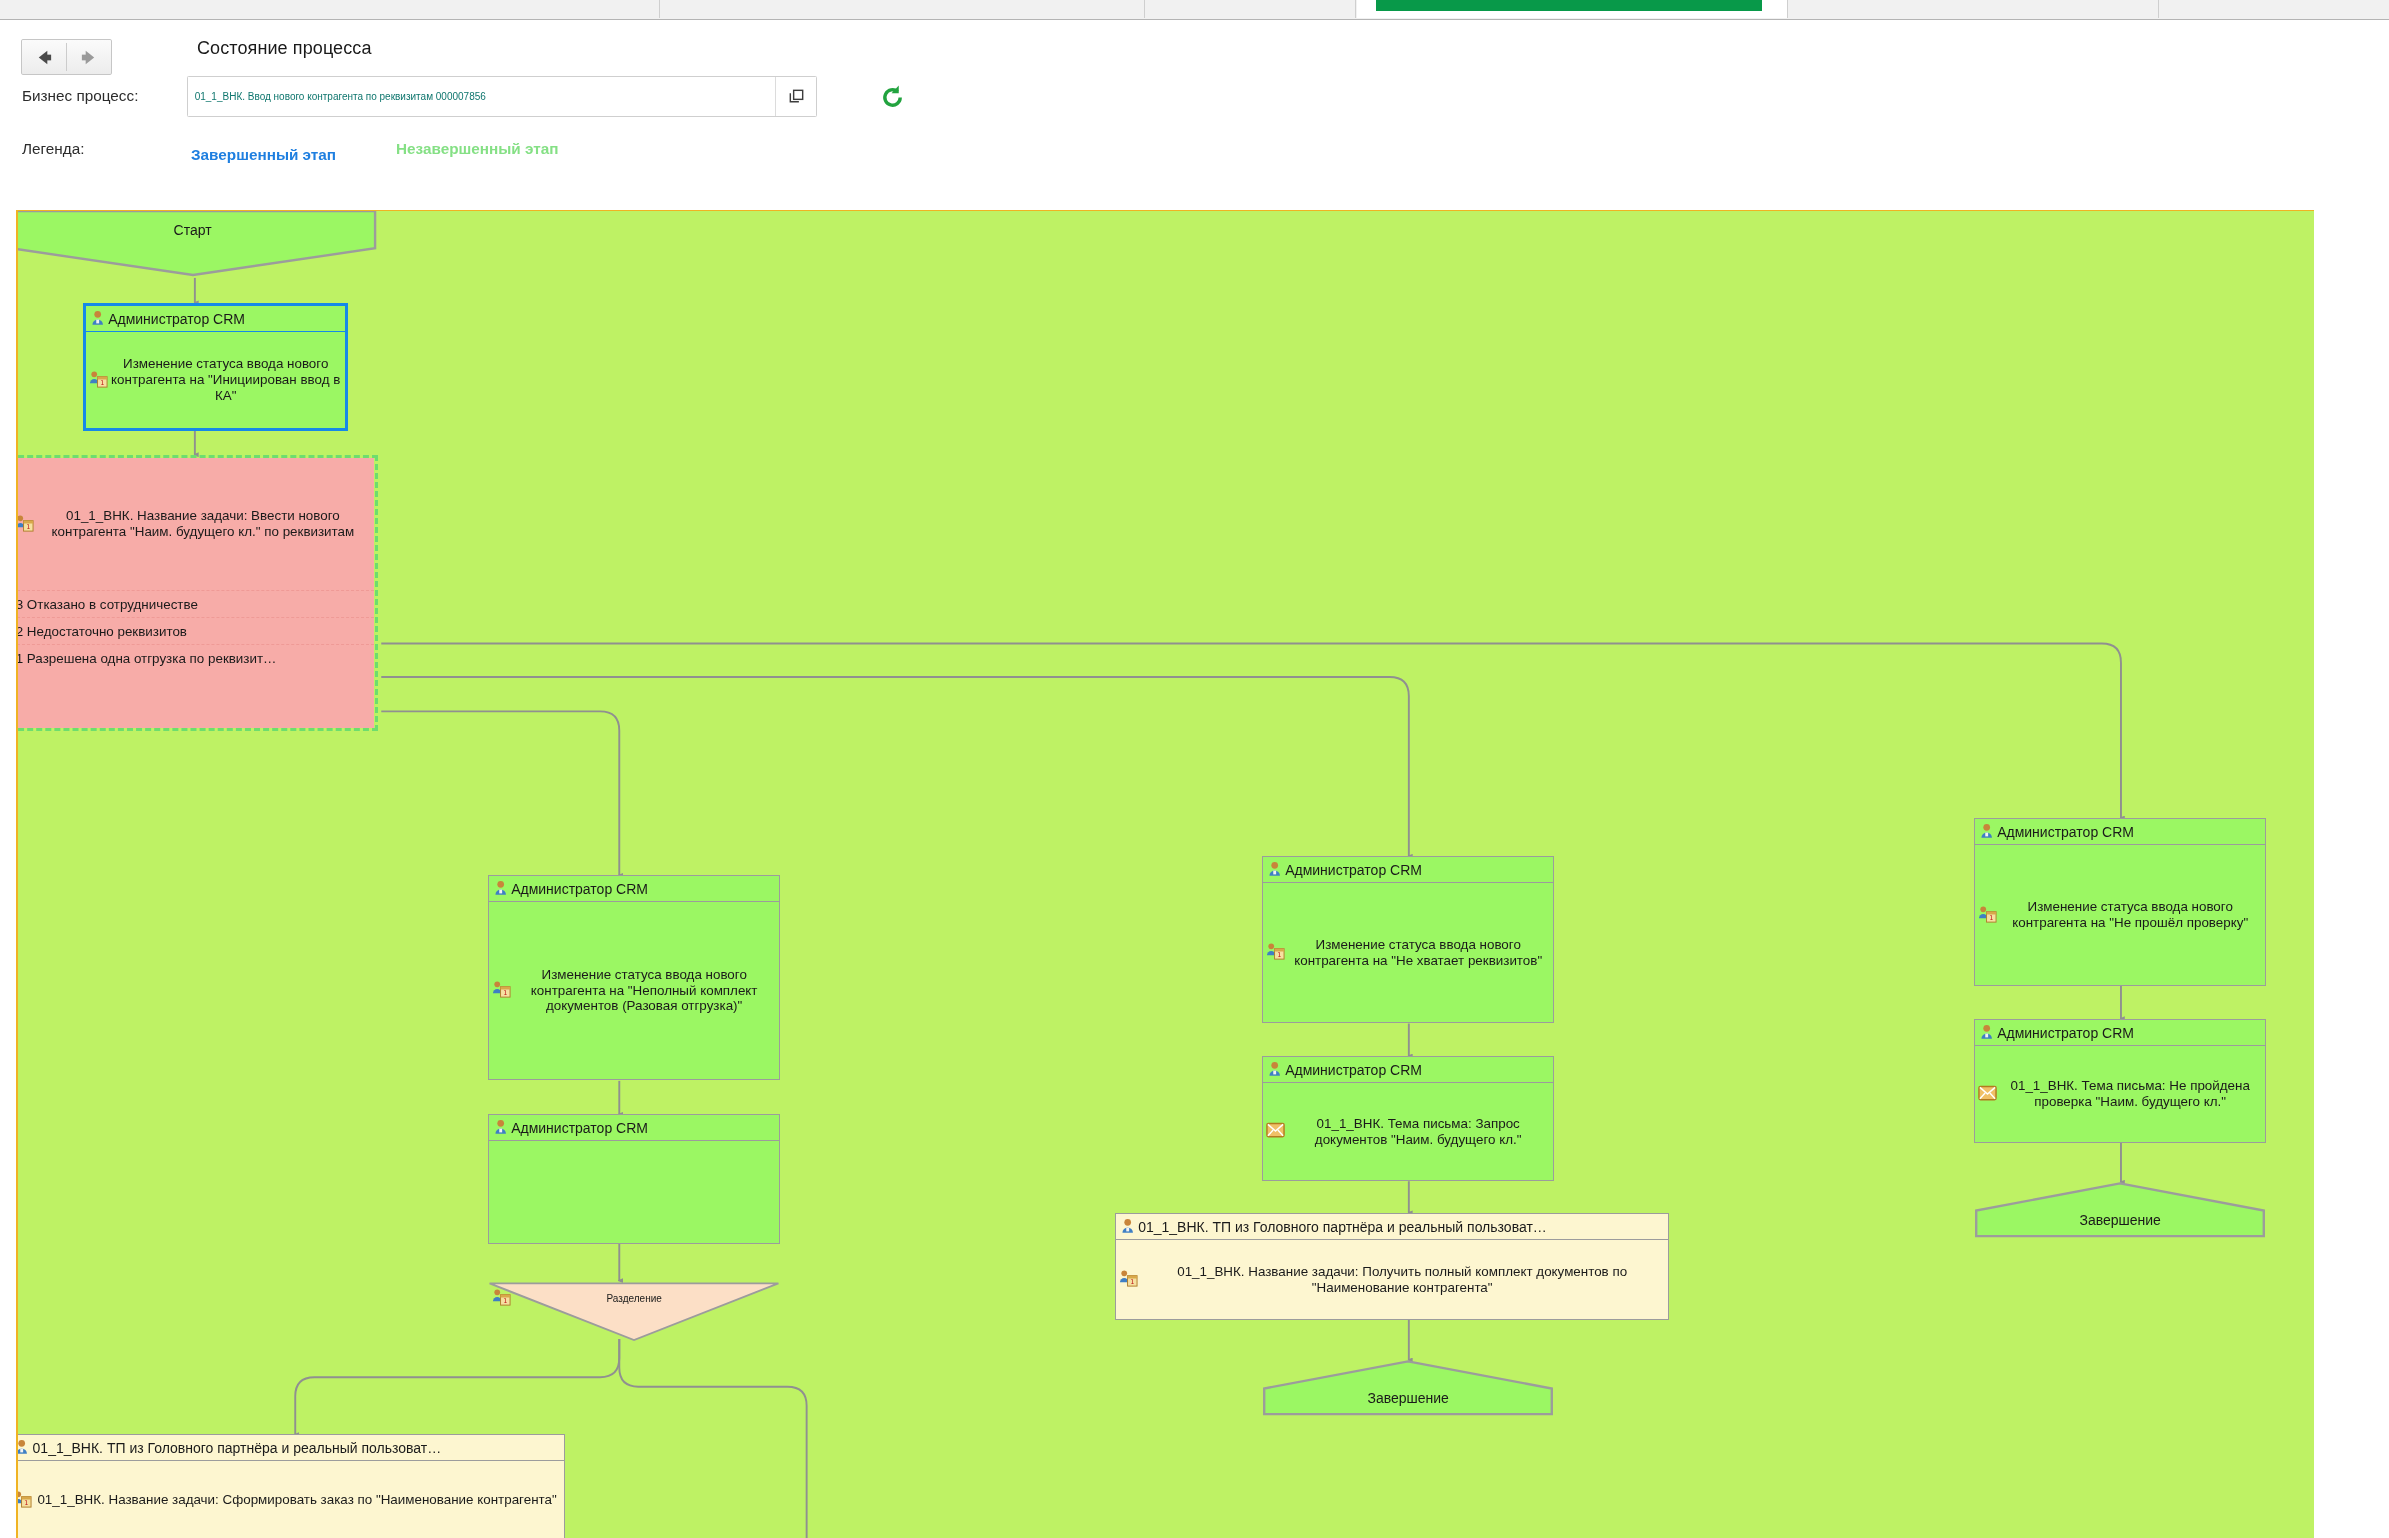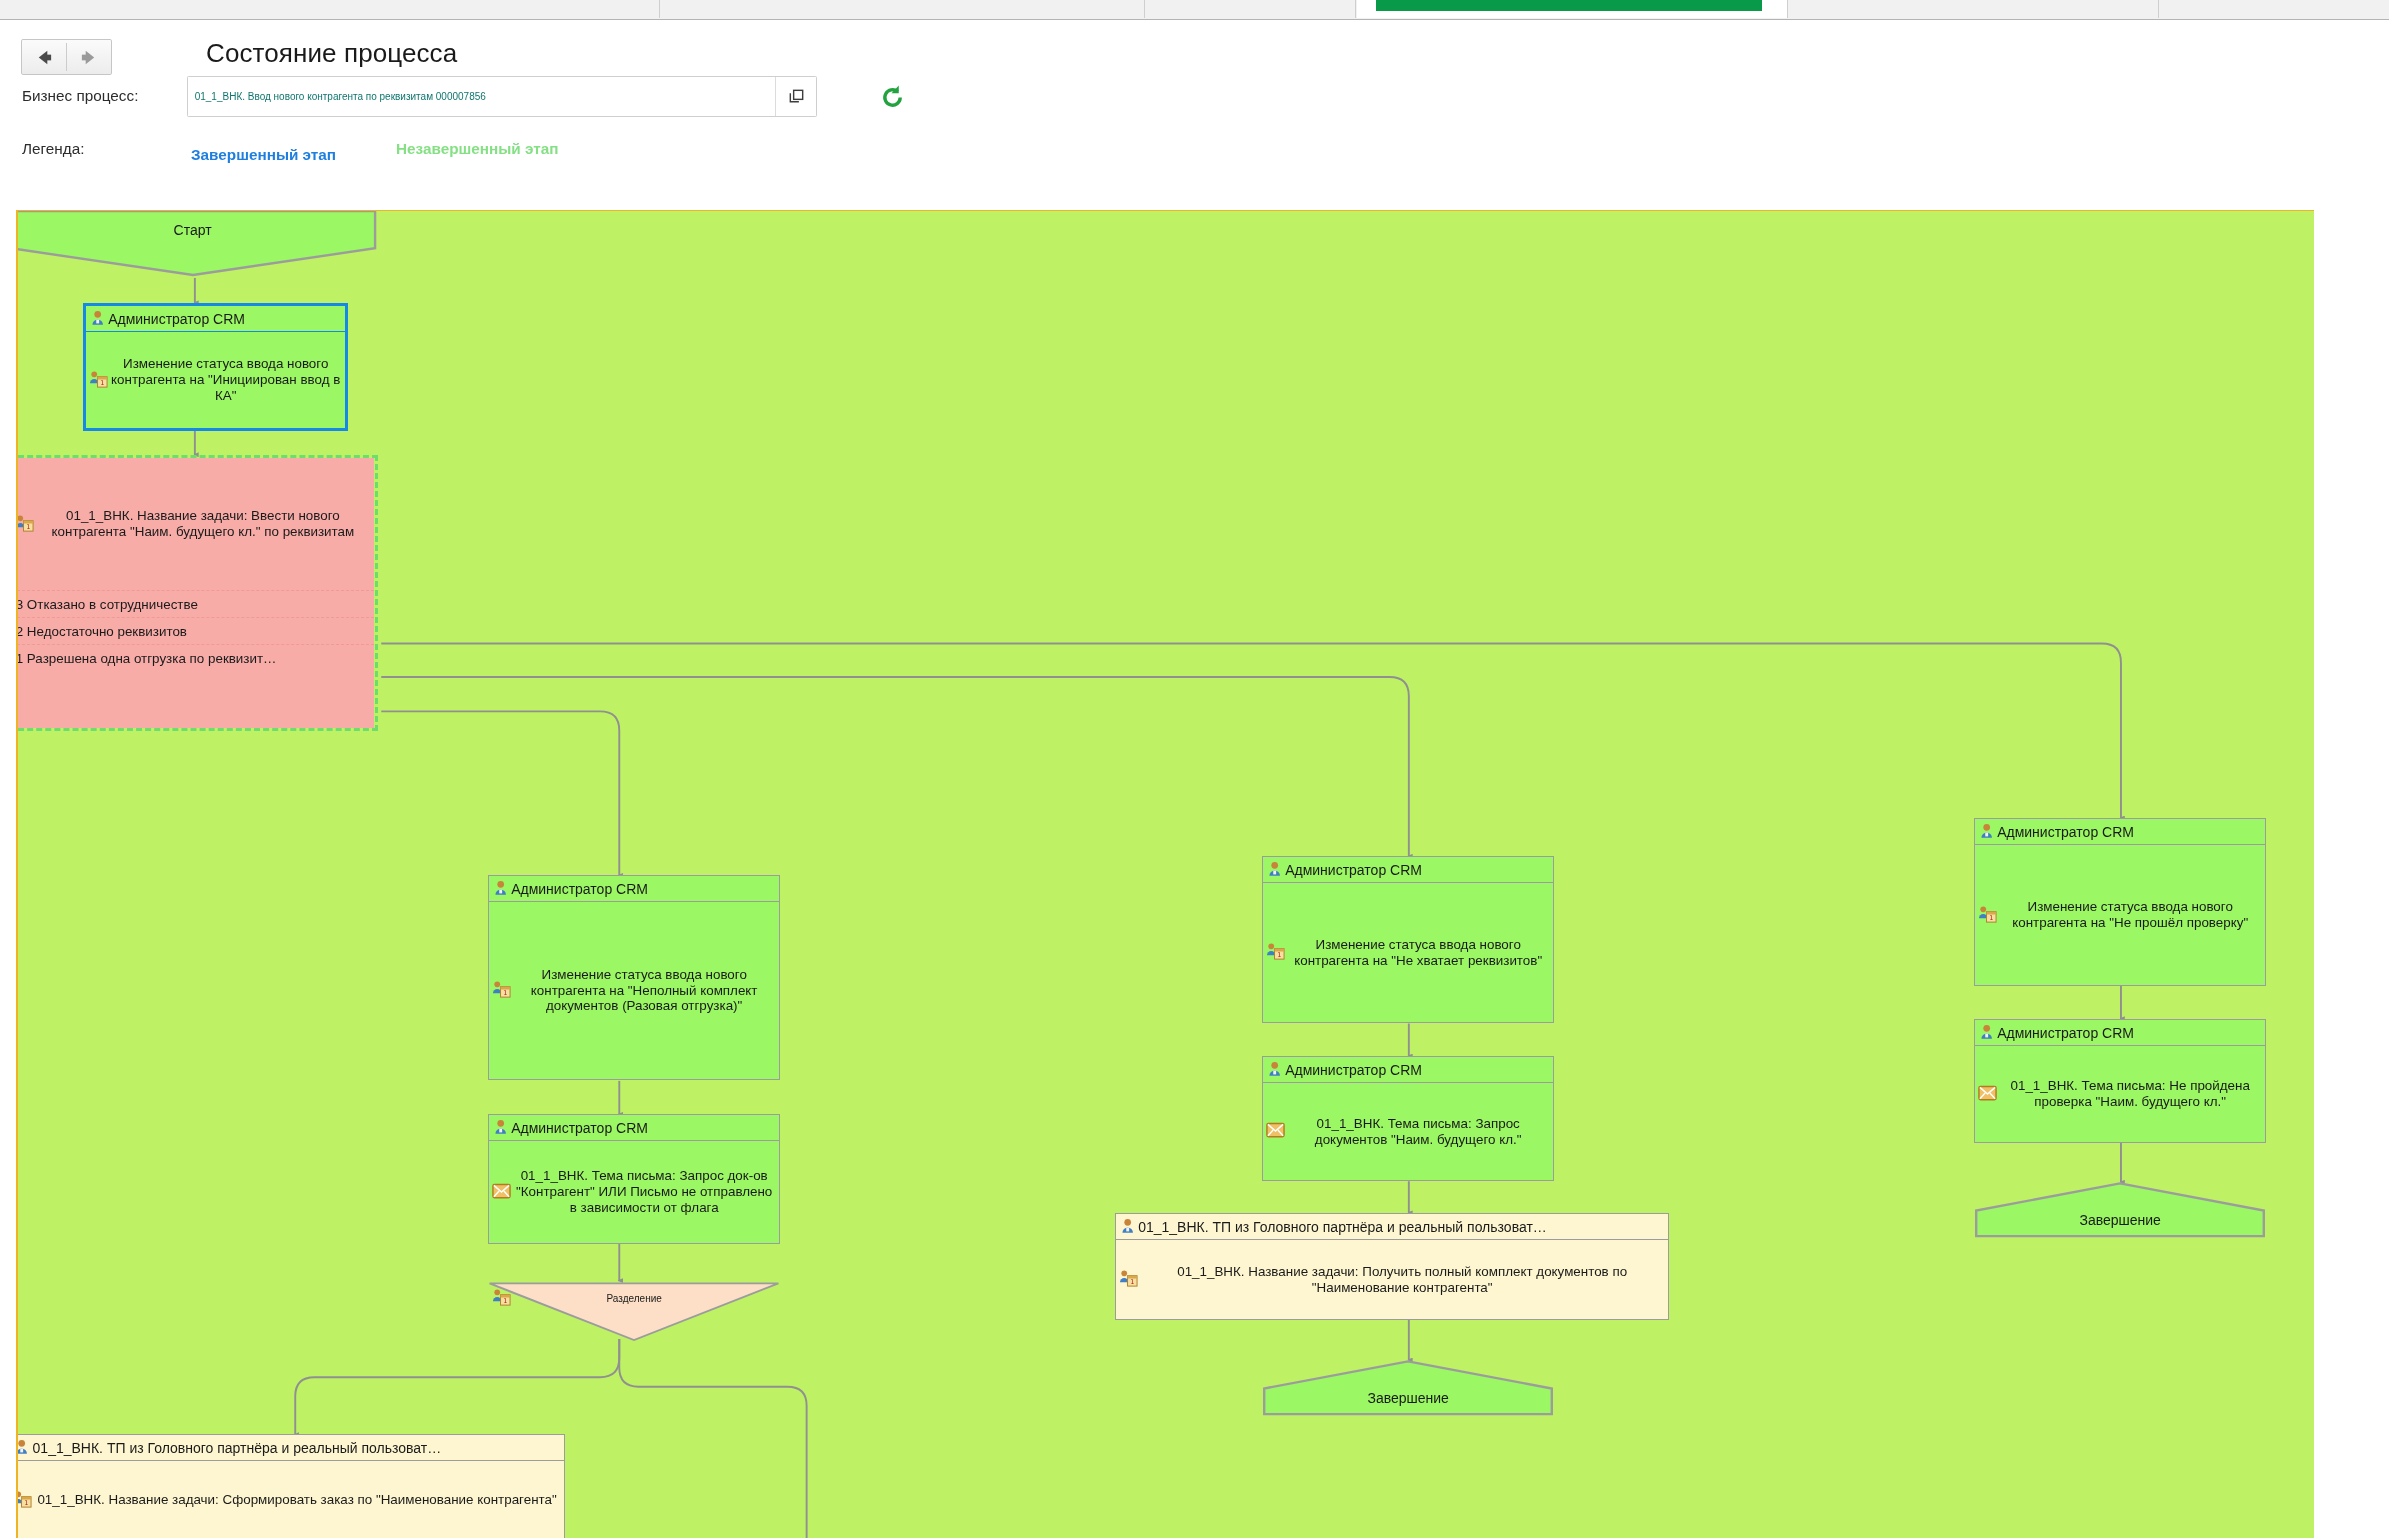--- a/index.html
+++ b/index.html
@@ -24,22 +24,22 @@
 
   #navbar { position:absolute; left:0; top:20px; width:2600px; height:53px; background:#ffffff; }
   #navbtns {
     position:absolute; left:21px; top:19px; width:91px; height:36px;
     background:linear-gradient(#fbfbfb,#ececec);
     border:1px solid #c6c6c6; border-radius:1.9px; display:flex;
   }
   #navbtns .nb { flex:1; display:flex; align-items:center; justify-content:center; }
   #navbtns .sep { width:1px; background:#cccccc; margin:2.9px 0; }
   #page-title {
-    position:absolute; left:206px; top:18px;
-    font-size:26px; color:#1a1a1a; letter-spacing:0.1px; white-space:nowrap;
+    position:absolute; left:197px; top:18px;
+    font-size:18px; color:#1a1a1a; letter-spacing:0.1px; white-space:nowrap;
   }
 
   
   #bp-row { position:absolute; left:0; top:76px; width:2600px; height:53px; }
   #bp-label { position:absolute; left:22px; top:10.5px; font-size:15.3px; color:#2c2c2c; white-space:nowrap; }
   #bp-input {
     position:absolute; left:187px; top:0px; width:630px; height:41px;
     border:1px solid #cfcfcf; border-radius:1.4px; background:#ffffff;
     display:flex; align-items:center; overflow:hidden;
   }
@@ -312,30 +312,20 @@
   <div class="box" style="width:100%; height:100%;">
     <div class="hdr">
       <span class="ic-person">
         <svg width="13.4" height="15.3" viewBox="0 0 28 32">
                 <circle cx="14" cy="9" r="7" fill="#c8853a"></circle>
                 <path d="M3 31 a11 11 0 0 1 22 0 Z" fill="#3f7fc4"></path>
                 <path d="M11 20 h6 v8 h-6 Z" fill="#f2f2f2"></path>
               </svg>
       </span>
       <span class="t">Администратор CRM</span>
-    </div>
-    <div class="body">
-      <span class="ic-mail">
-        <svg width="19" height="16.2" viewBox="0 0 40 34">
-                <rect x="2" y="3" width="36" height="28" rx="3" fill="#f0c067" stroke="#b37a20" stroke-width="3"></rect>
-                <path d="M4 5 L20 19 L36 5" fill="none" stroke="#ffffff" stroke-width="3"></path>
-                <path d="M4 29 L15 17 M36 29 L25 17" fill="none" stroke="#ffffff" stroke-width="3"></path>
-              </svg>
-      </span>
-      <span class="t">01_1_ВНК. Тема письма: Запрос док-ов "Контрагент" ИЛИ Письмо не отправлено в зависимости от флага</span>
     </div>
   </div>
 </div>
 
 <div class="split" style="left:470px; top:1070px; width:292px; height:61px;">
   <svg width="292" height="61" viewBox="0 0 612 128">
     <polygon points="3,5 609,5 306,124" fill="#fcdfc6" stroke="#9c9c9c" stroke-width="4"></polygon>
   </svg>
   <span class="ic">
     <svg width="19" height="19" viewBox="0 0 40 40">

